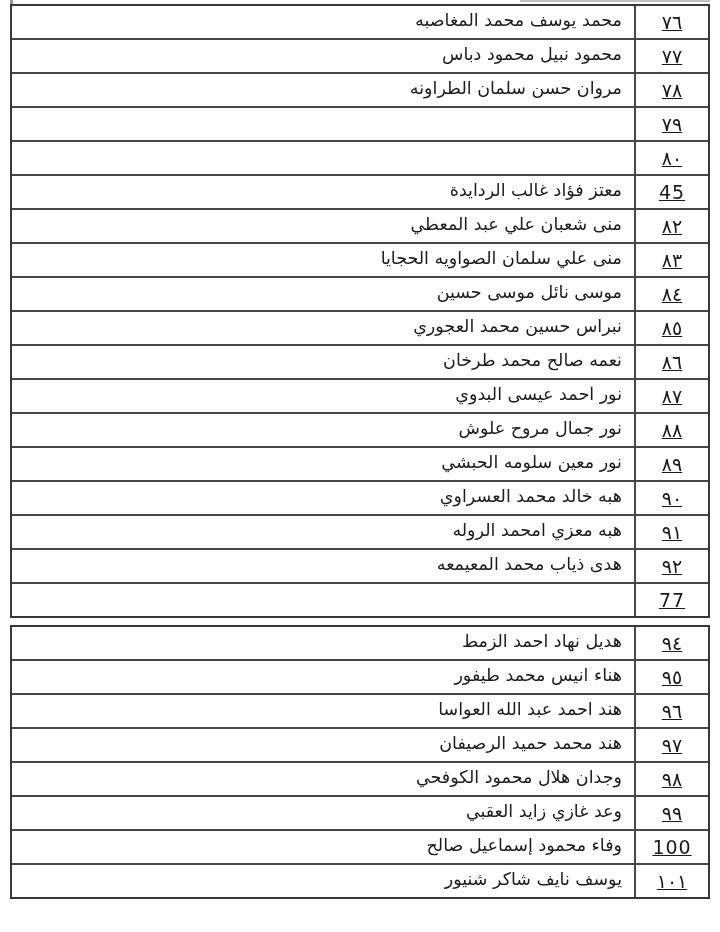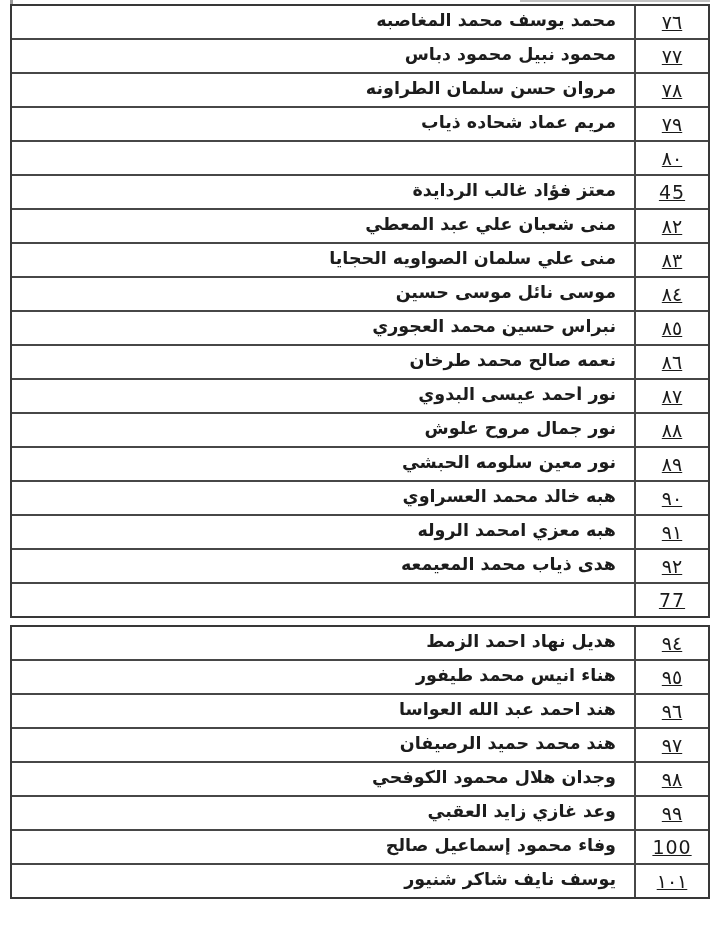--- a/index.html
+++ b/index.html
@@ -62,29 +62,28 @@
     align-items: center;
     justify-content: center;
     border-left: 2px solid #474747; 
     font-size: 19px;
     color: #1a1a1a;
     letter-spacing: 1px;
     text-decoration: underline;
   }
   .name-cell {
     flex: 1 1 auto;
-    padding: 0 18px;
+    padding: 0 12px;
     font-size: 17.5px;
     color: #1c1c1c;
     text-align: start; 
     white-space: nowrap;
     overflow: hidden;
     line-height: 1;
     padding-bottom: 3px;
-    font-weight: bold;
   }
 </style>
 </head>
 <body>
 
 <div class="page">
   <div class="artifact-1"></div>
   <div class="artifact-2"></div>
   <div class="tables" id="tables">
       <div class="section">
@@ -95,21 +94,20 @@
         <div class="row">
           <div class="num-cell">٧٧</div>
           <div class="name-cell">محمود نبيل محمود دباس</div>
         </div>
         <div class="row">
           <div class="num-cell">٧٨</div>
           <div class="name-cell">مروان حسن سلمان الطراونه</div>
         </div>
         <div class="row">
           <div class="num-cell">٧٩</div>
-          <div class="name-cell">مريم عماد شحاده ذياب</div>
         </div>
         <div class="row">
           <div class="num-cell">٨٠</div>
         </div>
         <div class="row">
           <div class="num-cell">45</div>
           <div class="name-cell">معتز فؤاد غالب الردايدة</div>
         </div>
         <div class="row">
           <div class="num-cell">٨٢</div>

